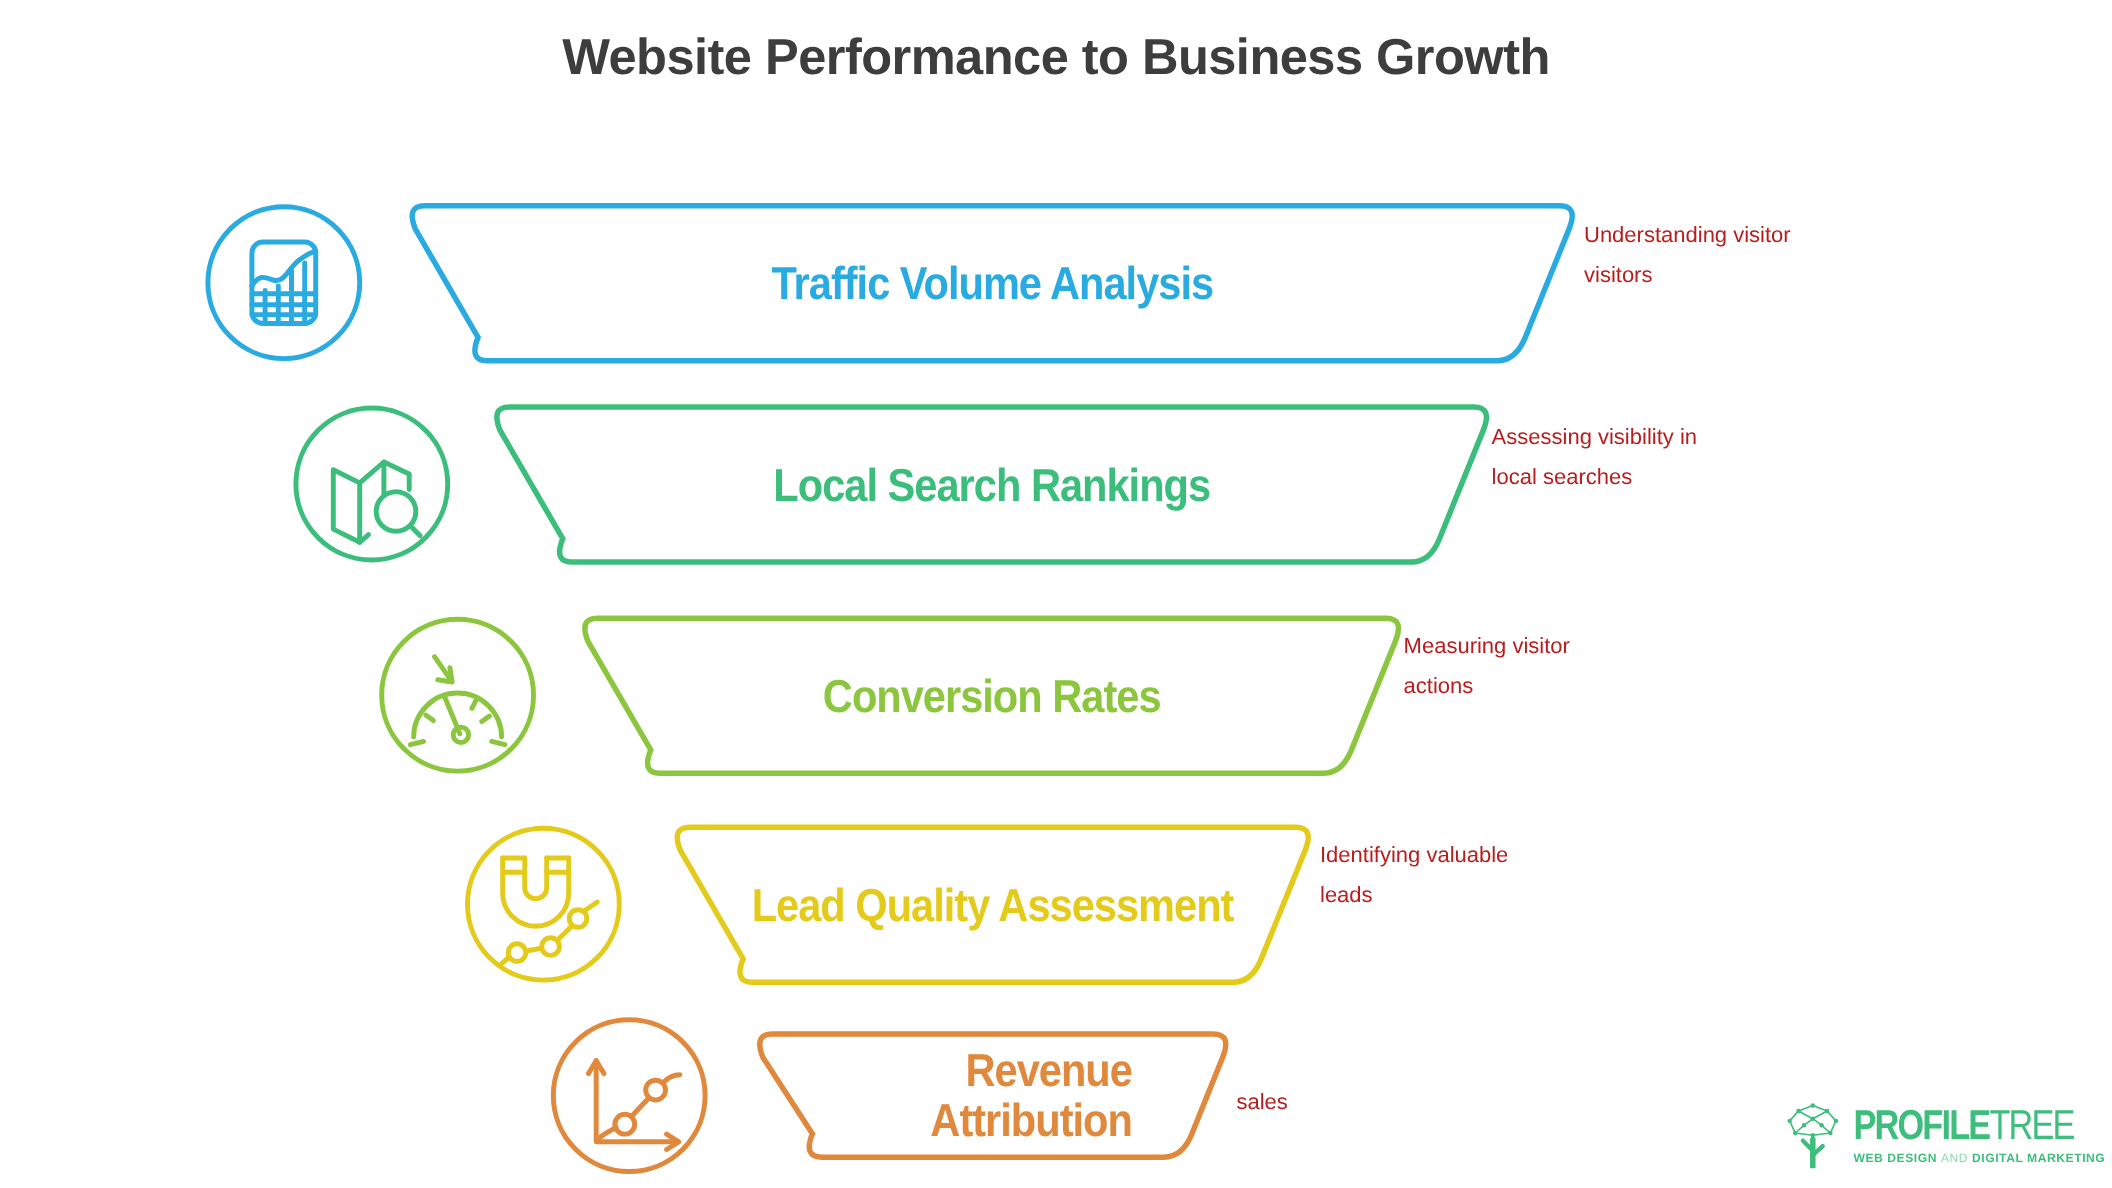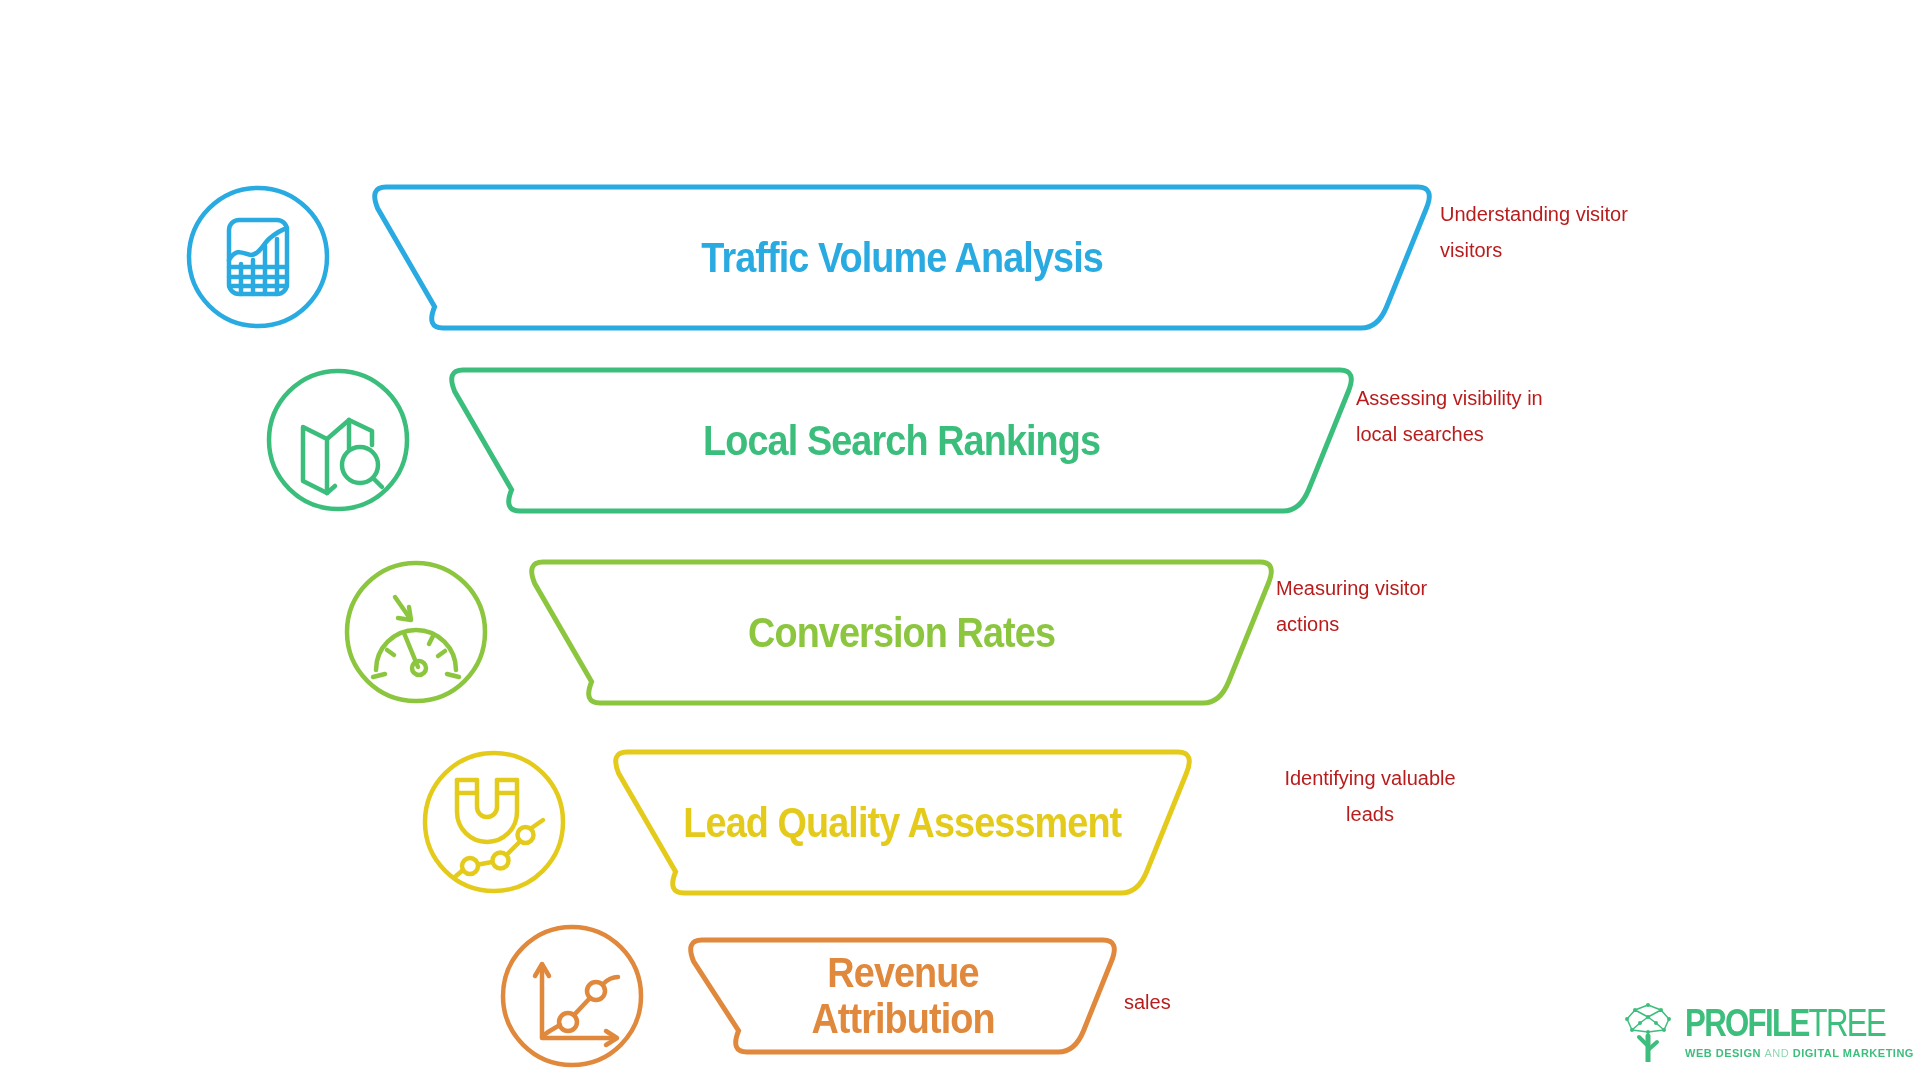--- a/index.html
+++ b/index.html
@@ -10,21 +10,21 @@
   .main-title {
     position:absolute; left:0; top:24px; width:1920px; text-align:center;
     font-size:46px; font-weight:bold; color:#3D3D3D; letter-spacing:-0.5px;
   }
   .funnel-row { color:#999; }
   .icon-circle { position:absolute; width:150px; height:150px; }
   .icon-circle svg { width:150px; height:150px; display:block; }
   .trap { position:absolute; display:block; }
   .bar-label {
     position:absolute; display:flex; align-items:center; justify-content:center;
-    text-align:center; pointer-events:none;
+    text-align:right; pointer-events:none;
   }
   .bar-title {
     font-size:42px; font-weight:bold; letter-spacing:-1px; line-height:47px;
     display:inline-block; transform:scaleX(0.9); transform-origin:center;
   }
   .desc {
     position:absolute; width:340px; font-size:20px; line-height:36px; color:#b91c1c;
   }
   
   .row1 .icon-circle { left:183px; top:182px; }
@@ -38,21 +38,21 @@
   .row2 .desc      { left:1356px; top:380px; }
 
   .row3 .icon-circle { left:341px; top:557px; }
   .row3 .trap      { left:520px; top:556px; }
   .row3 .bar-label { left:526px; top:562px; width:751px; height:141px; }
   .row3 .desc      { left:1276px; top:570px; }
 
   .row4 .icon-circle { left:419px; top:747px; }
   .row4 .trap      { left:604px; top:746px; }
   .row4 .bar-label { left:610px; top:752px; width:585px; height:141px; }
-  .row4 .desc      { left:1200px; top:760px;text-align:center; }
+  .row4 .desc      { left:1200px; top:760px; }
 
   .row5 .icon-circle { left:497px; top:921px; }
   .row5 .trap      { left:679px; top:934px; }
   .row5 .bar-label { left:685px; top:940px; width:435px; height:112px; }
   .row5 .desc      { left:1124px; top:948px; }
   .row5 .bar-title { max-width:280px; line-height:46px; }
 
   
   .logo { position:absolute; left:1621px; top:1000px; display:flex; align-items:center; gap:10px; }
   .logo-tree svg { display:block; }
@@ -61,20 +61,21 @@
            white-space:nowrap; transform:scaleX(0.82); transform-origin:left center; }
   .brand-light { font-weight:normal; }
   .tagline { font-size:11px; font-weight:bold; letter-spacing:0.5px; margin-top:5px; white-space:nowrap; }
   .tagline-and { font-weight:normal; opacity:0.6;text-align:right; }
 </style>
 </head>
 <body>
 
 <div class="page">
 
+  <div class="main-title">Website Performance to Business Growth</div>
 
   <div class="funnel-row row1" style="color: rgb(41, 171, 226);">
     <div class="icon-circle">
       <svg viewBox="0 0 150 150">
         <g fill="none" stroke="currentColor" stroke-width="4.5" stroke-linecap="round" stroke-linejoin="round">
           <circle cx="75" cy="75" r="69"></circle>
           <rect x="46" y="38" width="58" height="74" rx="10"></rect>
           <path d="M46 85 H104 M46 95 H104 M46 104 H104"></path>
           <path d="M58 82 V112 M70 78 V112 M82 64 V112 M94 57 V112"></path>
           <path d="M46 78 C54 64 62 73 68 73 C76 73 80 62 87 56 C92 52 98 48 104 46"></path>

